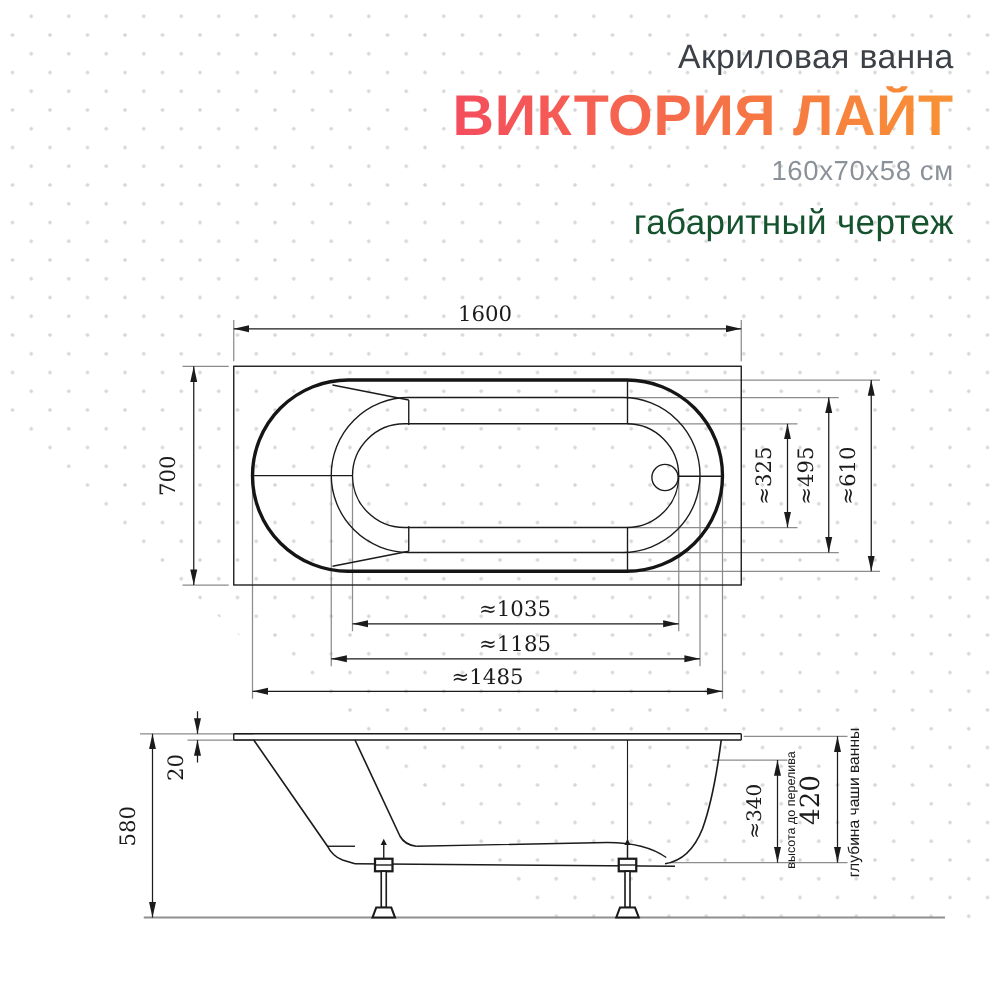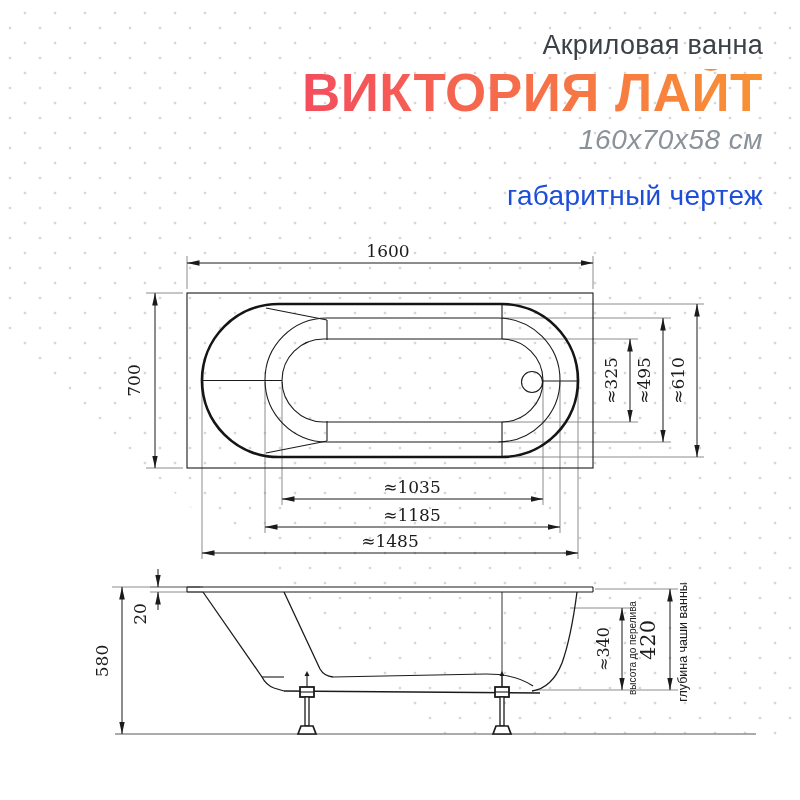--- a/index.html
+++ b/index.html
@@ -12,30 +12,30 @@
     background-image:
       radial-gradient(circle,#d7d7d7 1.1px,rgba(255,255,255,0) 1.7px),
       radial-gradient(circle,#d7d7d7 1.1px,rgba(255,255,255,0) 1.7px);
     background-size:30px 30px,30px 30px;
     background-position:10px 28px,25px 13px;
     clip-path:polygon(0 0,100% 0,100% 100%,56% 100%,0 45%);
   }
 
   .header{position:absolute;top:30px;right:37px;text-align:right;}
   .subtitle{font-size:27px;color:#3c4147;letter-spacing:.3px;margin-bottom:8px;}
-  .title{font-size:53px;font-weight:700;line-height:47px;letter-spacing:.5px;color:#f4764a;}
+  .title{font-size:46px;font-weight:700;line-height:47px;letter-spacing:.5px;color:#f4764a;}
   @supports ((-webkit-background-clip:text) or (background-clip:text)){
     .title{
       background:linear-gradient(90deg,#f44d5e 0%,#f89234 100%);
       -webkit-background-clip:text;background-clip:text;
       color:transparent;-webkit-text-fill-color:transparent;
     }
   }
-  .size{font-size:28px;color:#8b9199;margin-top:8px;letter-spacing:.5px;font-style:italic;}
-  .caption{font-size:28px;color:#1d4ed8;margin-top:24px;letter-spacing:.3px;}
+  .size{font-size:22px;color:#8b9199;margin-top:8px;letter-spacing:.5px;}
+  .caption{font-size:28px;color:#14532d;margin-top:12px;letter-spacing:.3px;}
 
   svg{position:absolute;left:0;top:0;}
   .thick{stroke:#151515;stroke-width:2.7;fill:none;}
   .thin{stroke:#1b1b1b;stroke-width:1.1;fill:none;}
   .wall{stroke:#1b1b1b;stroke-width:1.3;fill:none;}
   .ext{stroke:#8c8c8c;stroke-width:1;fill:none;}
   .dim{stroke:#1b1b1b;stroke-width:1;fill:none;}
   .ground{stroke:#8f8f8f;stroke-width:1.5;fill:none;}
   .sil{stroke:#1b1b1b;stroke-width:.9;fill:none;}
   .dim-num{font-family:"DejaVu Serif",serif;font-size:17px;fill:#1b1b1b;}

